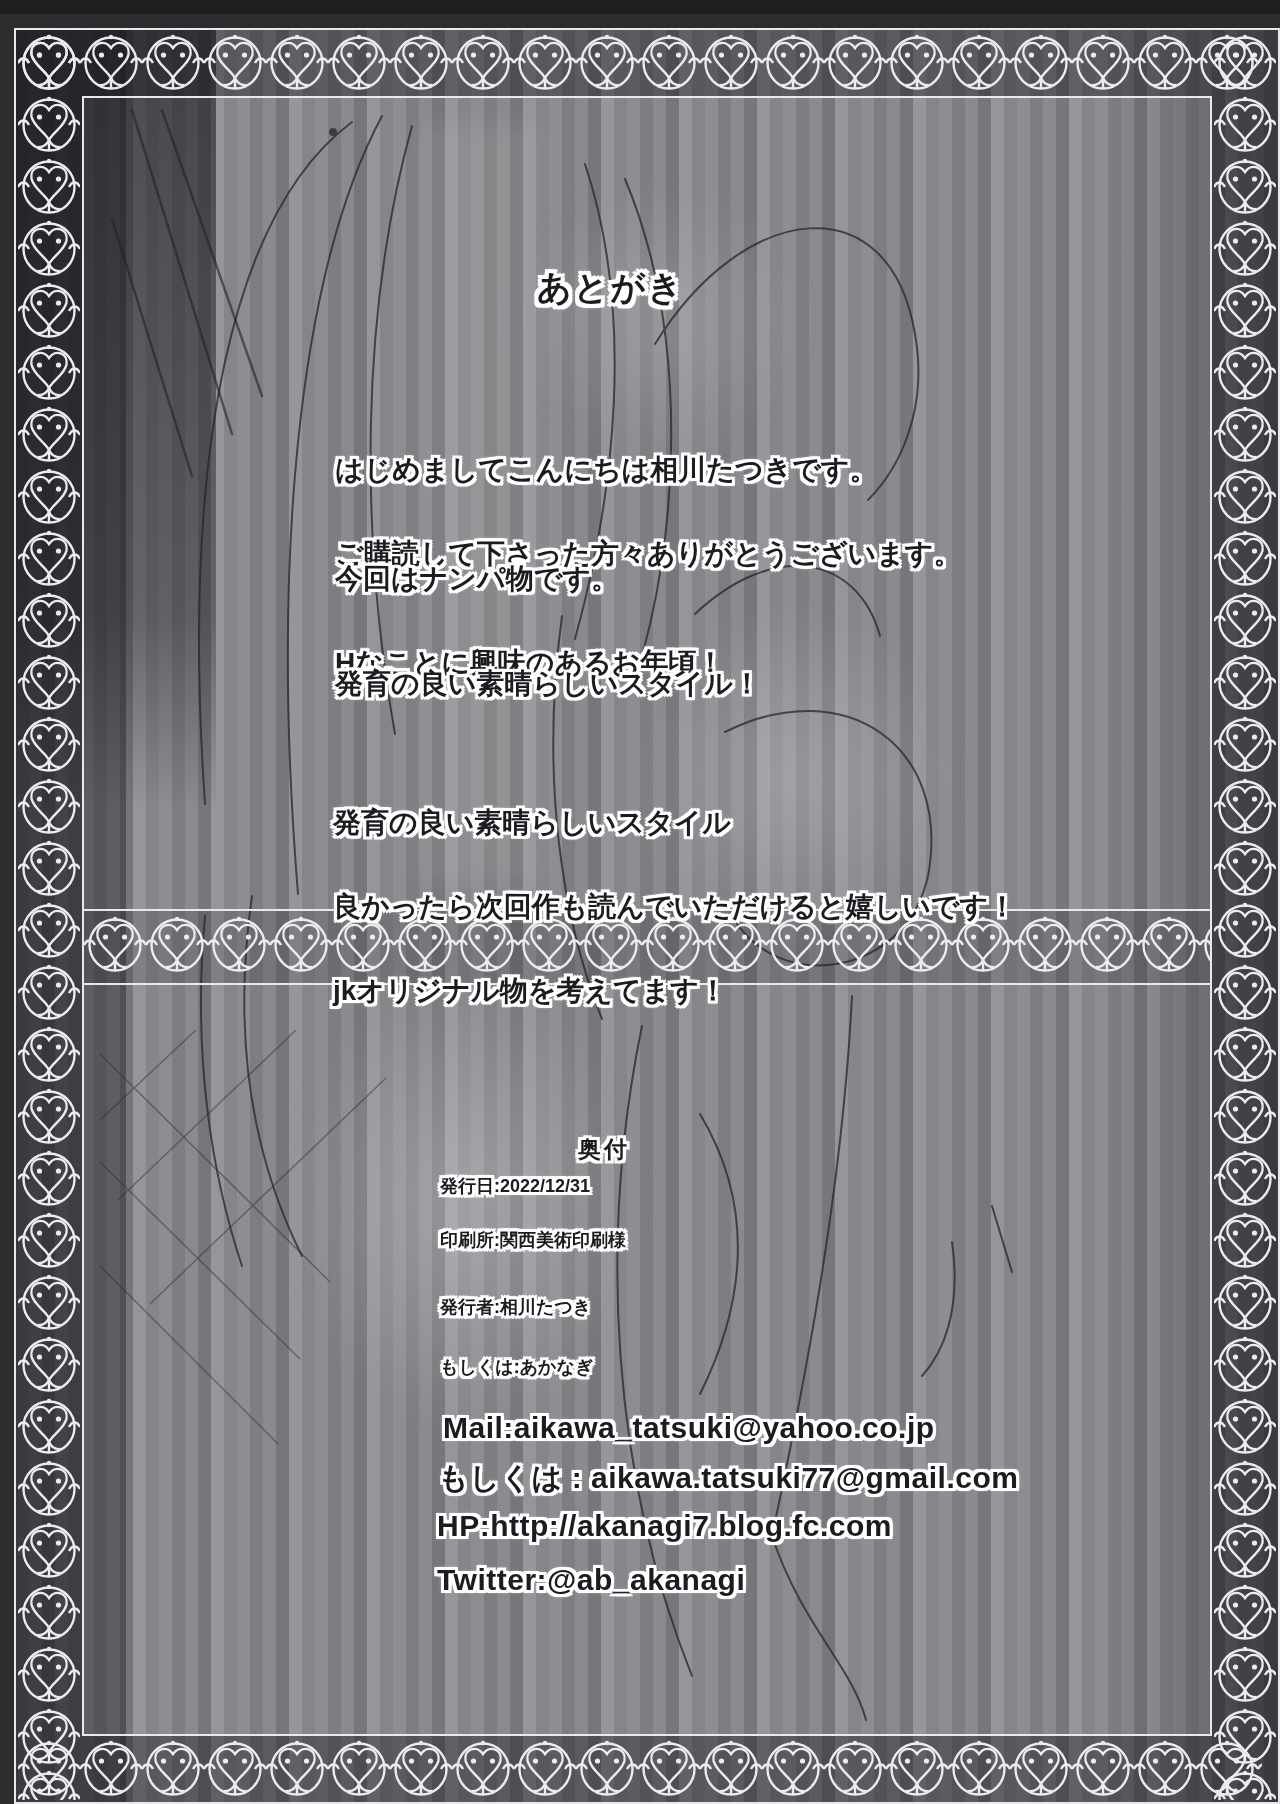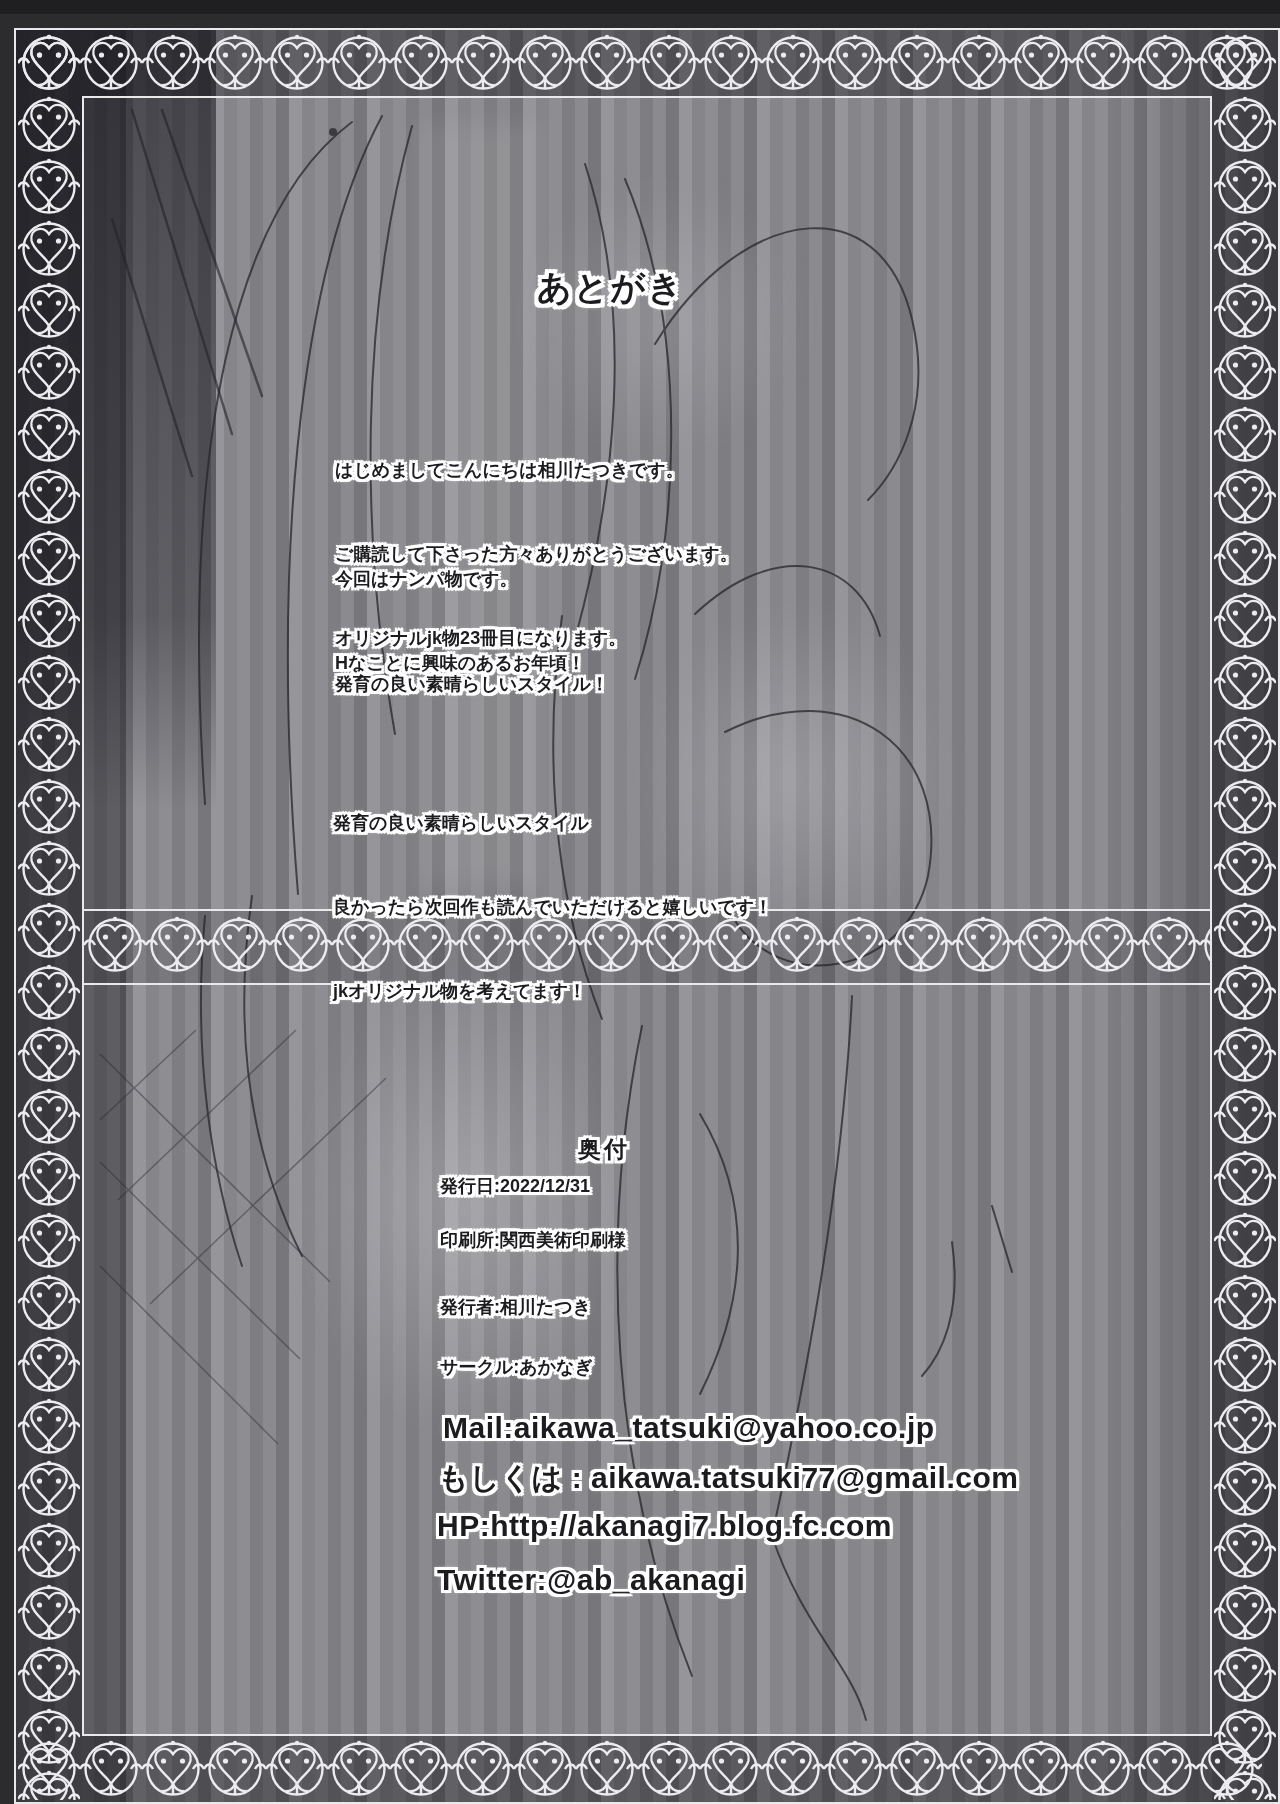--- a/index.html
+++ b/index.html
@@ -64,21 +64,21 @@
       2px 2px 0 #fff,-2px 2px 0 #fff,2px -2px 0 #fff,-2px -2px 0 #fff,
       3px 3px 0 #fff,-3px 3px 0 #fff,3px -3px 0 #fff,-3px -3px 0 #fff,
       0 0 5px #fff,0 0 5px #fff;
   }
   .title{font-size:34px;letter-spacing:2px;
     text-shadow:
       4px 0 0 #fff,-4px 0 0 #fff,0 4px 0 #fff,0 -4px 0 #fff,
       3px 3px 0 #fff,-3px 3px 0 #fff,3px -3px 0 #fff,-3px -3px 0 #fff,
       4px 4px 0 #fff,-4px 4px 0 #fff,4px -4px 0 #fff,-4px -4px 0 #fff,
       0 0 6px #fff,0 0 6px #fff;}
-  .p{font-size:18px;line-height:28px;}
+  .p{font-size:28px;line-height:28px;}
   .cj{font-size:18px;}
   .cl{font-size:30px;letter-spacing:.5px;}
   .ch{font-size:23px;letter-spacing:3px;}
 </style>
 </head>
 <body>
 
 <div class="page">
 
   <div class="wallpaper"></div>
@@ -162,21 +162,20 @@
     <svg>
         <rect width="100%" height="100%" fill="url(#orn)"></rect>
       </svg>
   </div>
 
   <div class="t title" style="left:537px;top:251px">あとがき</div>
 
   <div class="t p" style="left:335px;top:386px">
     <div>はじめましてこんにちは相川たつきです。</div>
     <div>ご購読して下さった方々ありがとうございます。</div>
-    <div>オリジナルjk物23冊目になります。</div>
   </div>
 
   <div class="t p" style="left:335px;top:495px">
     <div>今回はナンパ物です。</div>
     <div>Hなことに興味のあるお年頃！</div>
   </div>
 
   <div class="t p" style="left:335px;top:600px">
     <div>発育の良い素晴らしいスタイル！</div>
   </div>
@@ -184,19 +183,19 @@
   <div class="t p" style="left:333px;top:739px">
     <div>発育の良い素晴らしいスタイル</div>
     <div>良かったら次回作も読んでいただけると嬉しいです！</div>
     <div>jkオリジナル物を考えてます！</div>
   </div>
 
   <div class="t ch" style="left:578px;top:1120px">奥付</div>
   <div class="t cj" style="left:440px;top:1160px">発行日:2022/12/31</div>
   <div class="t cj" style="left:440px;top:1214px">印刷所:関西美術印刷様</div>
   <div class="t cj" style="left:440px;top:1281px">発行者:相川たつき</div>
-  <div class="t cj" style="left:440px;top:1341px">サークル:あかなぎ</div>
+  <div class="t cj" style="left:440px;top:1341px">もしくは:あかなぎ</div>
   <div class="t cl" style="left:443px;top:1397px">Mail:aikawa_tatsuki@yahoo.co.jp</div>
   <div class="t cl" style="left:438px;top:1444px">もしくは : aikawa.tatsuki77@gmail.com</div>
   <div class="t cl" style="left:437px;top:1495px">HP:http://akanagi7.blog.fc.com</div>
   <div class="t cl" style="left:437px;top:1549px">Twitter:@ab_akanagi</div>
 
 </div>
 
 </body></html>

